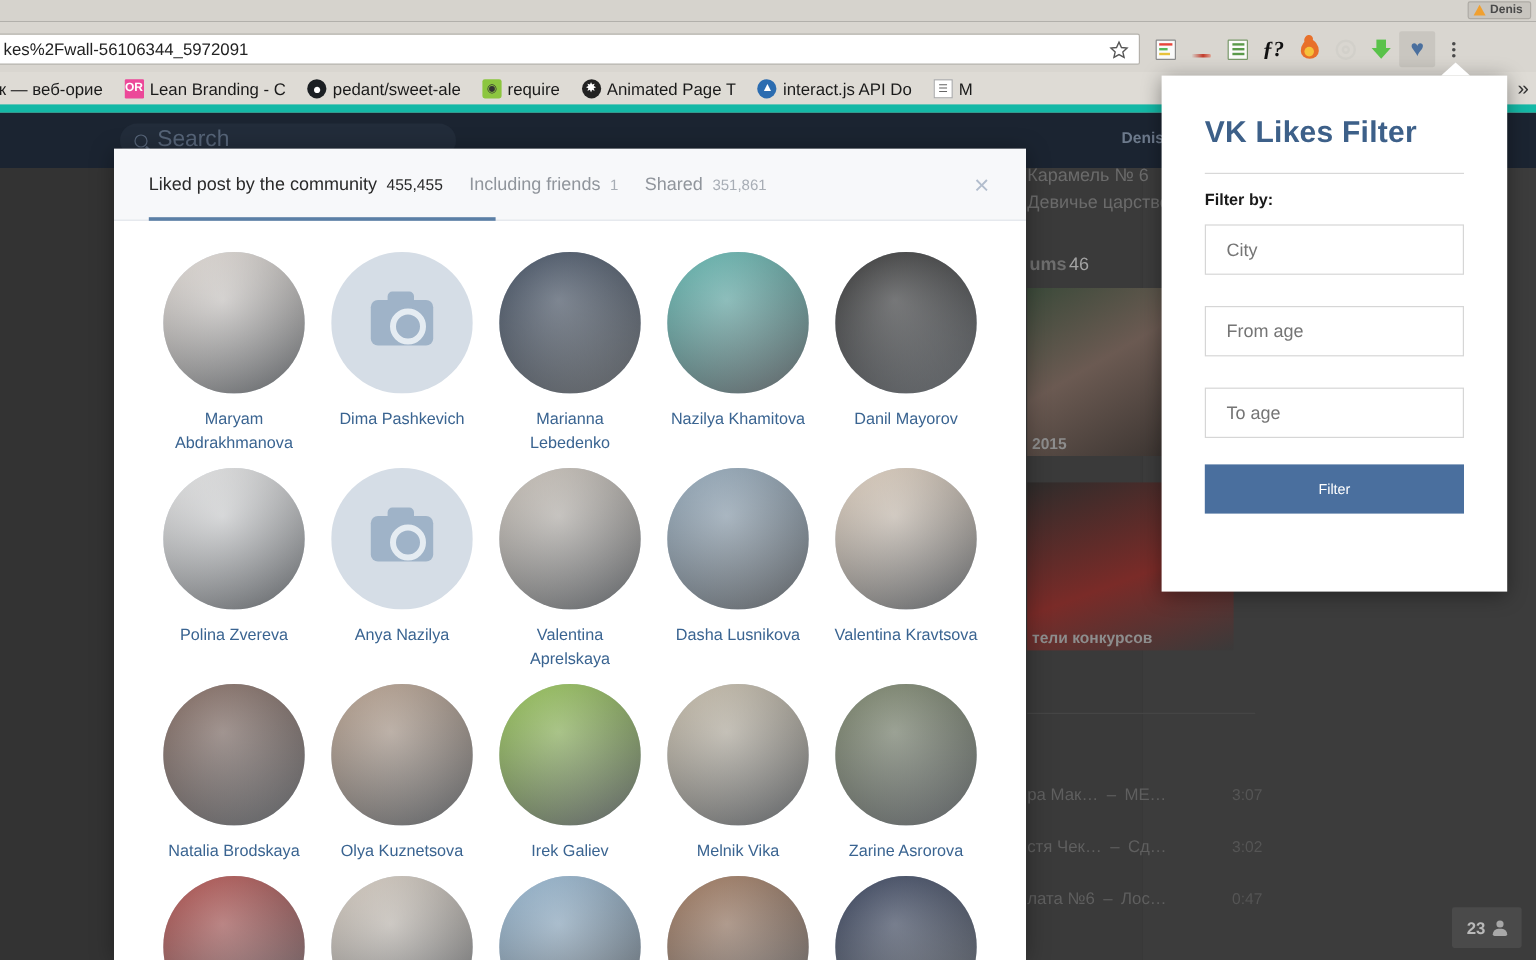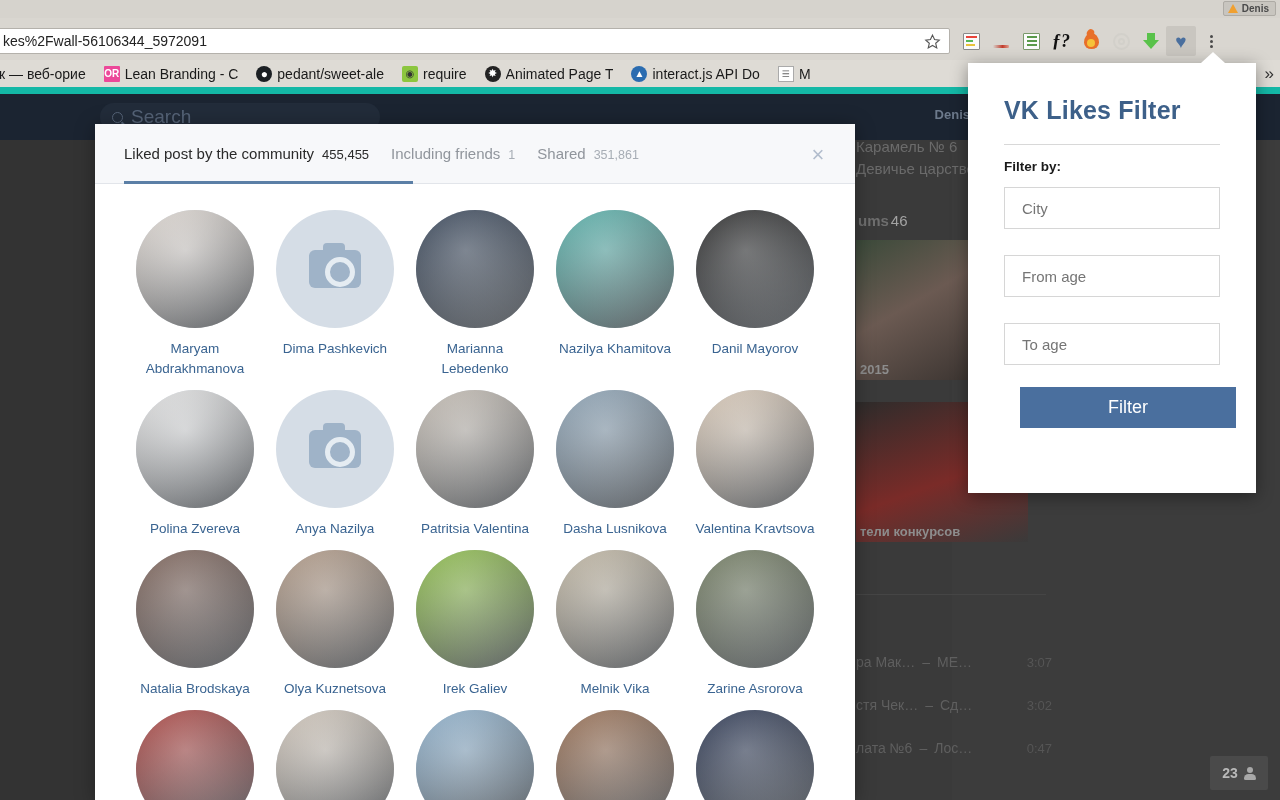--- a/index.html
+++ b/index.html
@@ -458,21 +458,21 @@
             <div class="ava-ph">
               <div class="cam"></div>
             </div>
           </div>
           <div class="nm">Anya Nazilya</div>
         </div>
         <div class="cell">
           <div class="ava">
             <div style="width: 100%; height: 100%; background: radial-gradient(circle at 42% 34%, rgba(255, 255, 255, 0.3), rgba(0, 0, 0, 0.22)), linear-gradient(155deg, rgb(207, 198, 187), rgba(0, 0, 0, 0.45));"></div>
           </div>
-          <div class="nm">Patritsia Valentina</div>
+          <div class="nm">Valentina Aprelskaya</div>
         </div>
         <div class="cell">
           <div class="ava">
             <div style="width: 100%; height: 100%; background: radial-gradient(circle at 42% 34%, rgba(255, 255, 255, 0.3), rgba(0, 0, 0, 0.22)), linear-gradient(155deg, rgb(142, 168, 189), rgba(0, 0, 0, 0.45));"></div>
           </div>
           <div class="nm">Dasha Lusnikova</div>
         </div>
         <div class="cell">
           <div class="ava">
             <div style="width: 100%; height: 100%; background: radial-gradient(circle at 42% 34%, rgba(255, 255, 255, 0.3), rgba(0, 0, 0, 0.22)), linear-gradient(155deg, rgb(232, 213, 192), rgba(0, 0, 0, 0.45));"></div>
@@ -544,17 +544,17 @@
 
   <div style="position:absolute; left:968px; top:63px; width:288px; height:430px; background:#fff; box-shadow:0 3px 16px rgba(0,0,0,.4);">
     <div style="position:absolute; left:233px; top:-11px; width:0;height:0;border-left:12px solid transparent;border-right:12px solid transparent;border-bottom:11px solid #fff;"></div>
     <div style="padding:33px 36px 0 36px;">
       <div style="font-size:25px; font-weight:bold; color:#3d6089; letter-spacing:.2px;">VK Likes Filter</div>
       <div style="height:1px; background:#d8d8d8; margin:19px 0 14px 0;"></div>
       <div style="font-size:13.5px; font-weight:bold; color:#1a1a1a; margin-bottom:13px;">Filter by:</div>
       <input type="text" class="pf" style="width: 100%; height: 42px; border: 1px solid rgb(214, 214, 214); padding: 0px 17px; font-size: 15px; color: rgb(68, 68, 68); font-family: &quot;Liberation Sans&quot;, sans-serif; margin-bottom: 26px; outline: none;" placeholder="City">
       <input type="text" class="pf" style="width: 100%; height: 42px; border: 1px solid rgb(214, 214, 214); padding: 0px 17px; font-size: 15px; color: rgb(68, 68, 68); font-family: &quot;Liberation Sans&quot;, sans-serif; margin-bottom: 26px; outline: none;" placeholder="From age">
       <input type="text" class="pf" style="width: 100%; height: 42px; border: 1px solid rgb(214, 214, 214); padding: 0px 17px; font-size: 15px; color: rgb(68, 68, 68); font-family: &quot;Liberation Sans&quot;, sans-serif; margin-bottom: 22px; outline: none;" placeholder="To age">
-      <button style="width:100%;height:41px;background:#4a6f9e;border:none;color:#fff;font-size:18px;font-family:'Liberation Sans',sans-serif;cursor:pointer;margin-left:16px;">Filter</button>
+      <button style="width:100%;height:41px;background:#4a6f9e;border:none;color:#fff;font-size:12px;font-family:'Liberation Sans',sans-serif;cursor:pointer;">Filter</button>
     </div>
   </div>
 
 </div>
 
 </body></html>

